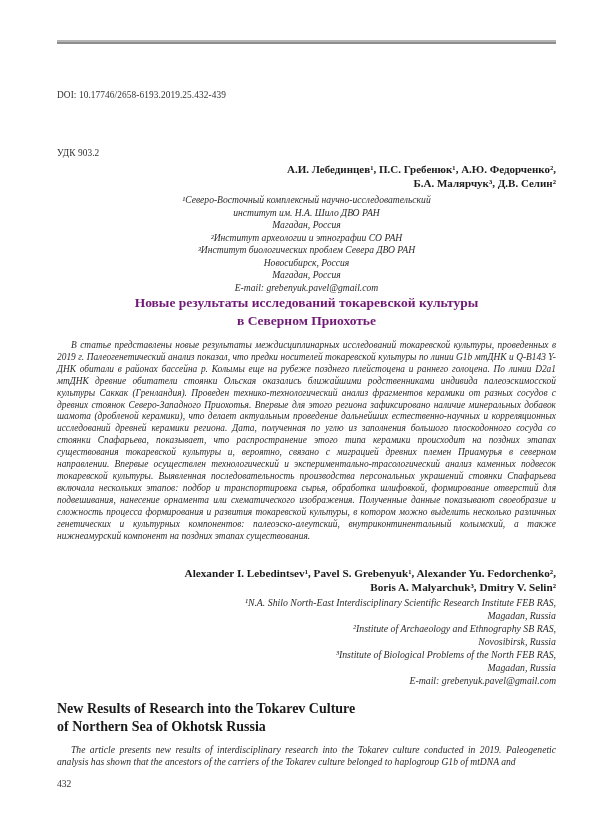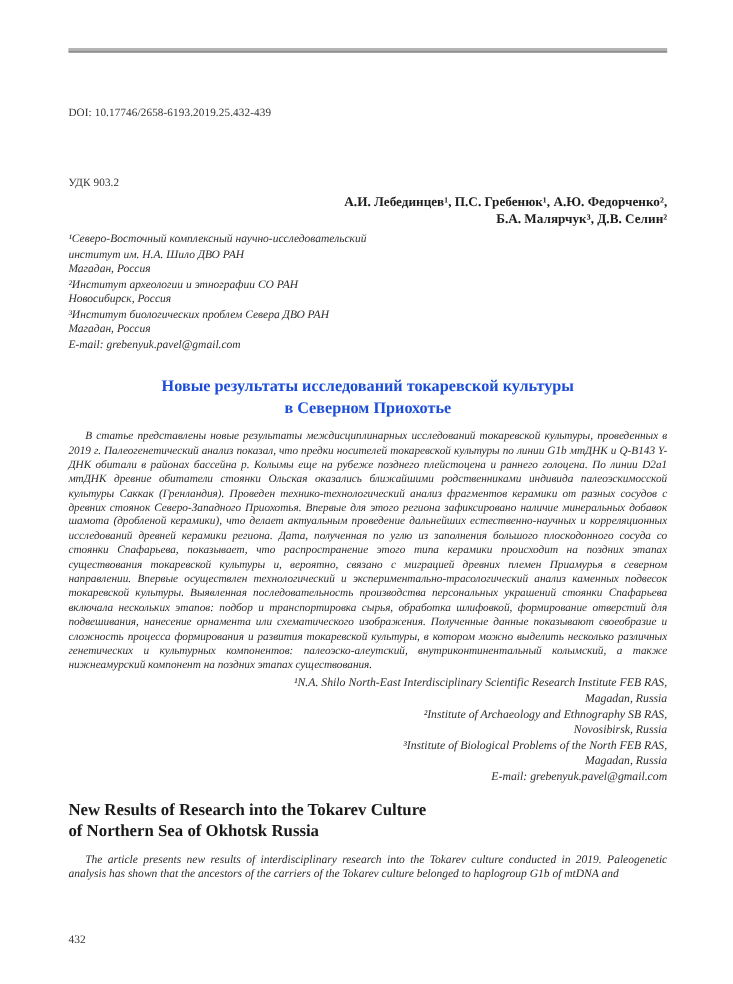--- a/index.html
+++ b/index.html
@@ -30,34 +30,33 @@
   }
   .ru-authors {
     margin-top: 4px;
     text-align: right;
     font-weight: bold;
     font-size: 11px;
     line-height: 13.5px;
     color: #1c1c1c;
   }
   .affil {
-    text-align: left;
+    text-align: center;
     font-style: italic;
     font-size: 9.6px;
     line-height: 12.5px;
     color: #2c2c2c;
     margin-top: 4px;
   }
   .ru-title {
-    margin-top: 19px;
     text-align: center;
     font-weight: bold;
     font-size: 13.5px;
     line-height: 18px;
-    color: #1d4ed8;
+    color: #701a75;
   }
   .abstract {
     margin-top: 10px;
     text-align: justify;
     font-style: italic;
     font-size: 9.4px;
     line-height: 11.9px;
     text-indent: 14px;
     color: #2a2a2a;
   }
@@ -125,34 +124,38 @@
   <div class="ru-authors">
     <div>А.И. Лебединцев¹, П.С. Гребенюк¹, А.Ю. Федорченко²,</div>
     <div>Б.А. Малярчук³, Д.В. Селин²</div>
   </div>
 
   <div class="affil">
     <div>¹Северо-Восточный комплексный научно-исследовательский</div>
     <div>институт им. Н.А. Шило ДВО РАН</div>
     <div>Магадан, Россия</div>
     <div>²Институт археологии и этнографии СО РАН</div>
+    <div>³Институт биологических проблем Севера ДВО РАН</div>
     <div>Новосибирск, Россия</div>
-    <div>³Институт биологических проблем Севера ДВО РАН</div>
     <div>Магадан, Россия</div>
     <div>E-mail: grebenyuk.pavel@gmail.com</div>
   </div>
 
   <div class="ru-title">
     <div>Новые результаты исследований токаревской культуры</div>
     <div>в Северном Приохотье</div>
   </div>
 
   <p class="abstract">В статье представлены новые результаты междисциплинарных исследований токаревской культуры, проведенных в 2019 г. Палеогенетический анализ показал, что предки носителей токаревской культуры по линии G1b мтДНК и Q-B143 Y-ДНК обитали в районах бассейна р. Колымы еще на рубеже позднего плейстоцена и раннего голоцена. По линии D2a1 мтДНК древние обитатели стоянки Ольская оказались ближайшими родственниками индивида палеоэскимосской культуры Саккак (Гренландия). Проведен технико-технологический анализ фрагментов керамики от разных сосудов с древних стоянок Северо-Западного Приохотья. Впервые для этого региона зафиксировано наличие минеральных добавок шамота (дробленой керамики), что делает актуальным проведение дальнейших естественно-научных и корреляционных исследований древней керамики региона. Дата, полученная по углю из заполнения большого плоскодонного сосуда со стоянки Спафарьева, показывает, что распространение этого типа керамики происходит на поздних этапах существования токаревской культуры и, вероятно, связано с миграцией древних племен Приамурья в северном направлении. Впервые осуществлен технологический и экспериментально-трасологический анализ каменных подвесок токаревской культуры. Выявленная последовательность производства персональных украшений стоянки Спафарьева включала нескольких этапов: подбор и транспортировка сырья, обработка шлифовкой, формирование отверстий для подвешивания, нанесение орнамента или схематического изображения. Полученные данные показывают своеобразие и сложность процесса формирования и развития токаревской культуры, в котором можно выделить несколько различных генетических и культурных компонентов: палеоэско-алеутский, внутриконтинентальный колымский, а также нижнеамурский компонент на поздних этапах существования.</p>
 
 
+  <div class="en-authors">
+    <div>Alexander I. Lebedintsev¹, Pavel S. Grebenyuk¹, Alexander Yu. Fedorchenko²,</div>
+    <div>Boris A. Malyarchuk³, Dmitry V. Selin²</div>
+  </div>
 
   <div class="en-affil">
     <div>¹N.A. Shilo North-East Interdisciplinary Scientific Research Institute FEB RAS,</div>
     <div>Magadan, Russia</div>
     <div>²Institute of Archaeology and Ethnography SB RAS,</div>
     <div>Novosibirsk, Russia</div>
     <div>³Institute of Biological Problems of the North FEB RAS,</div>
     <div>Magadan, Russia</div>
     <div>E-mail: grebenyuk.pavel@gmail.com</div>
   </div>

